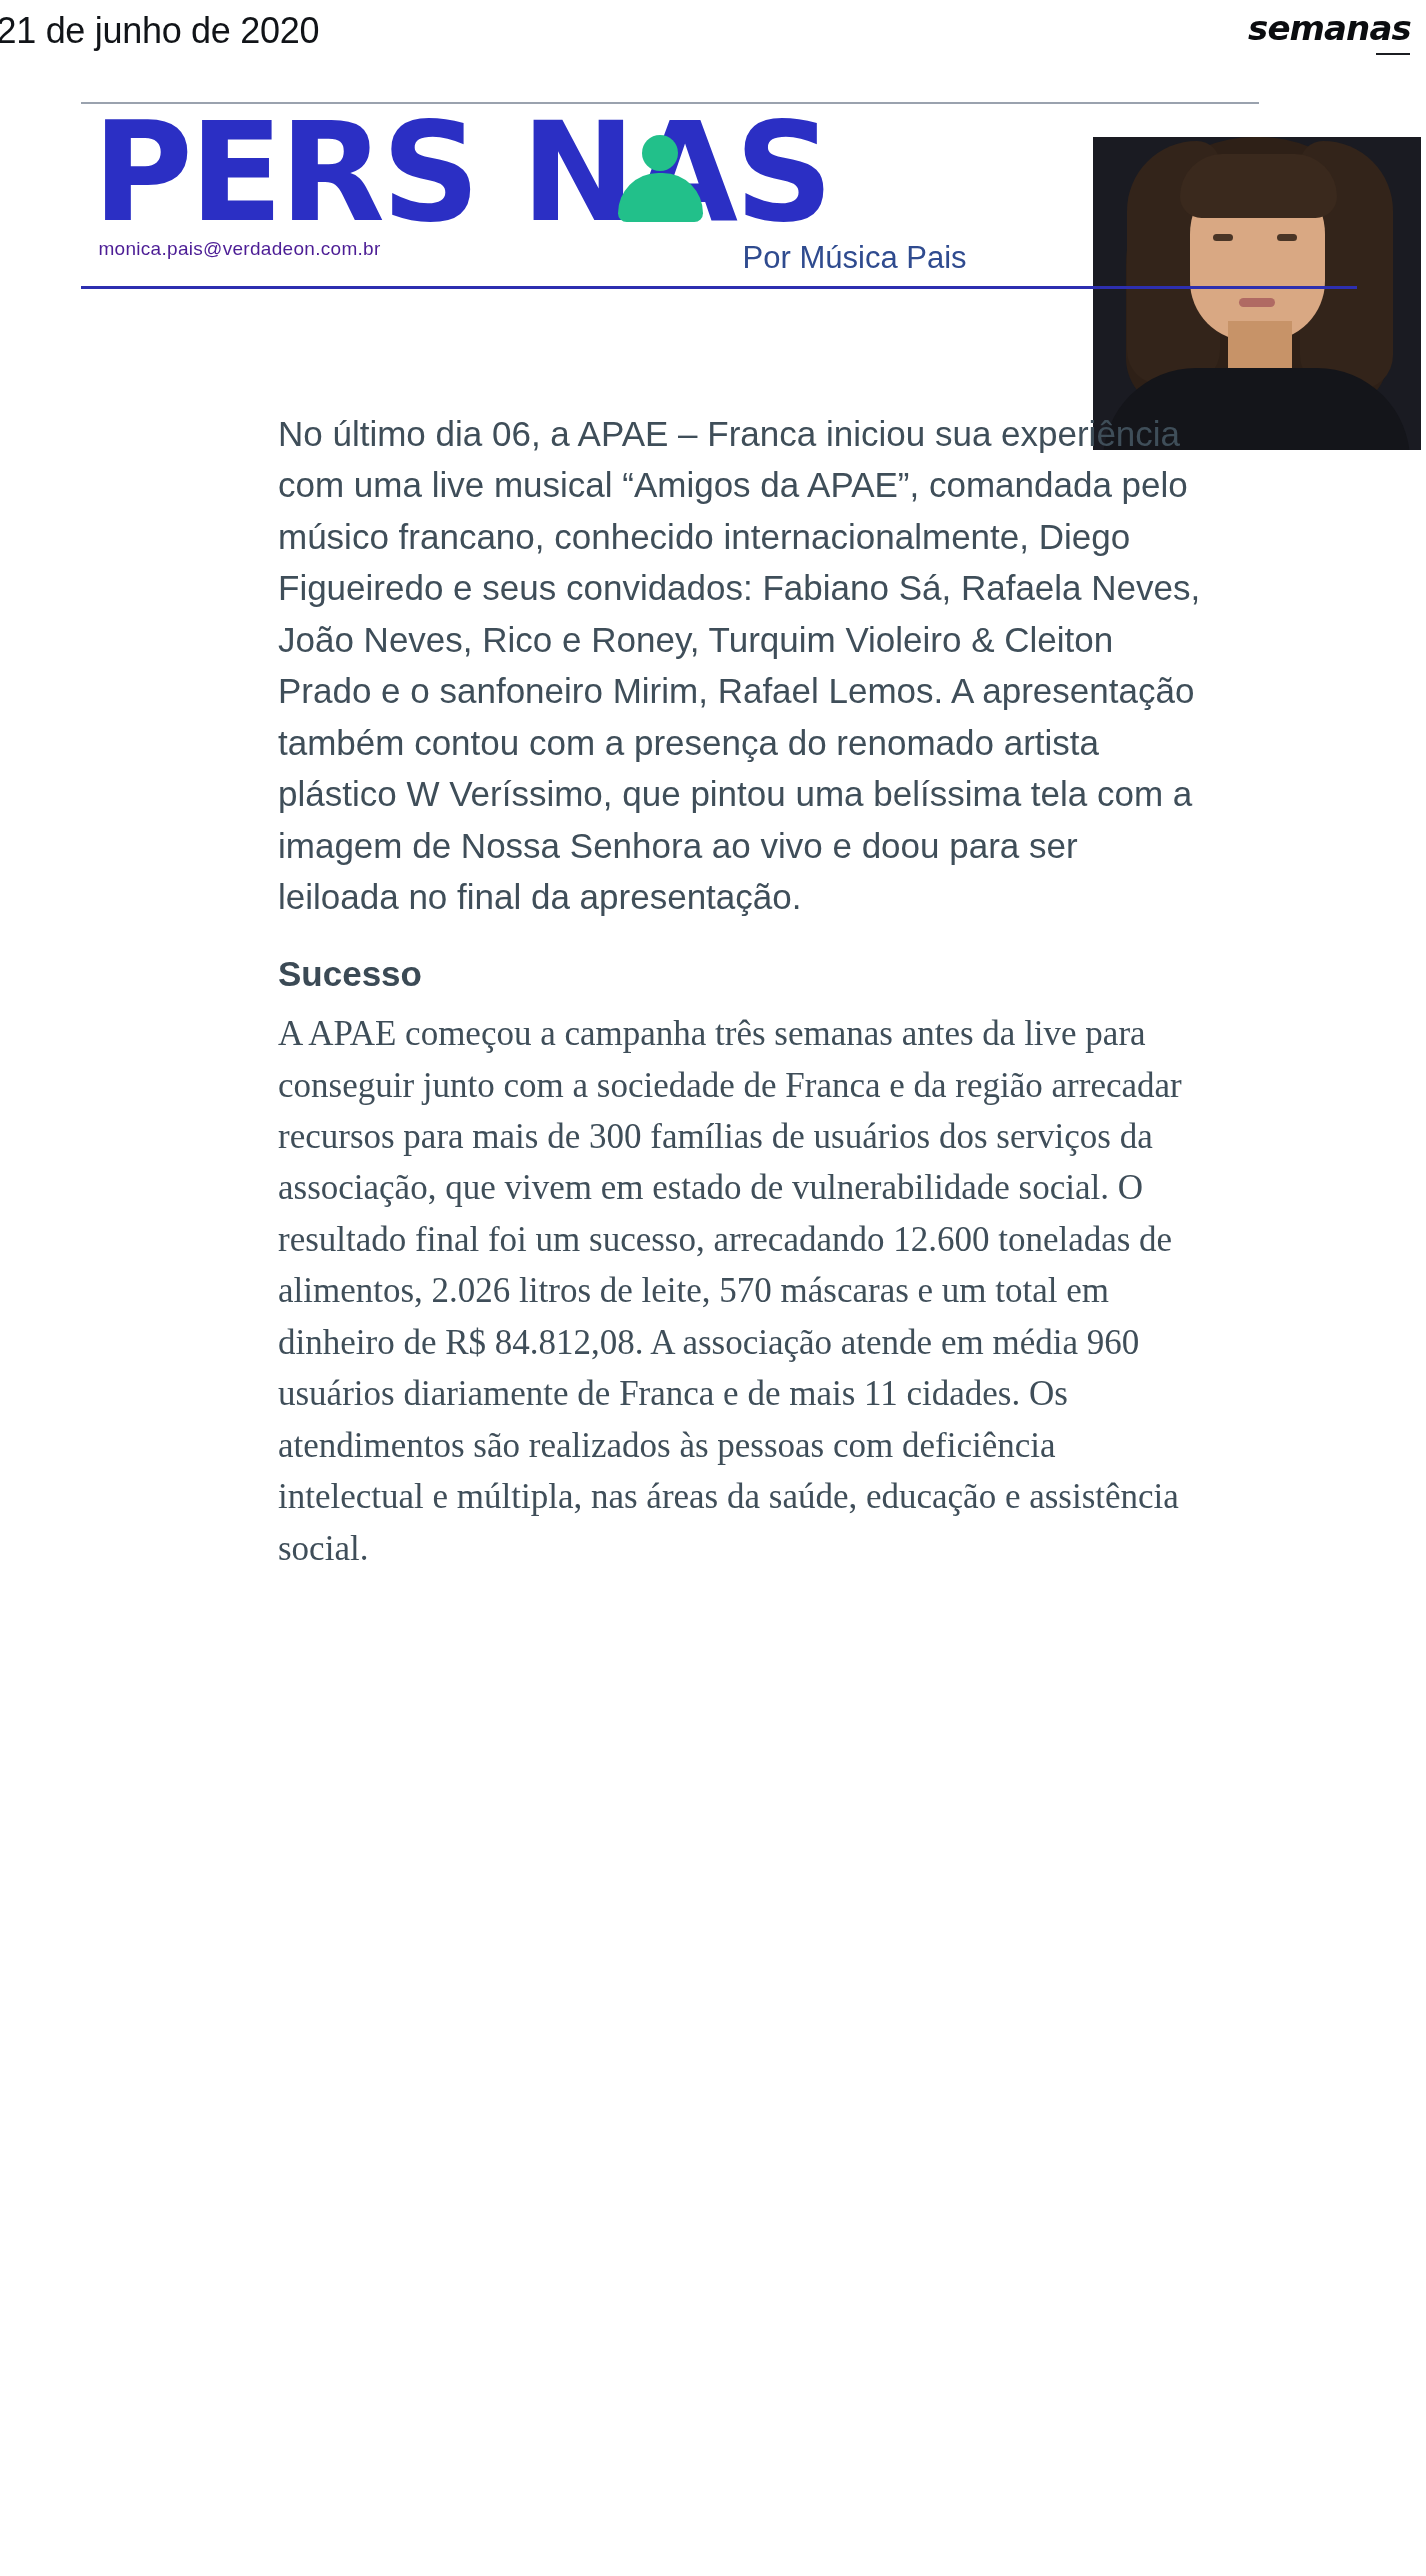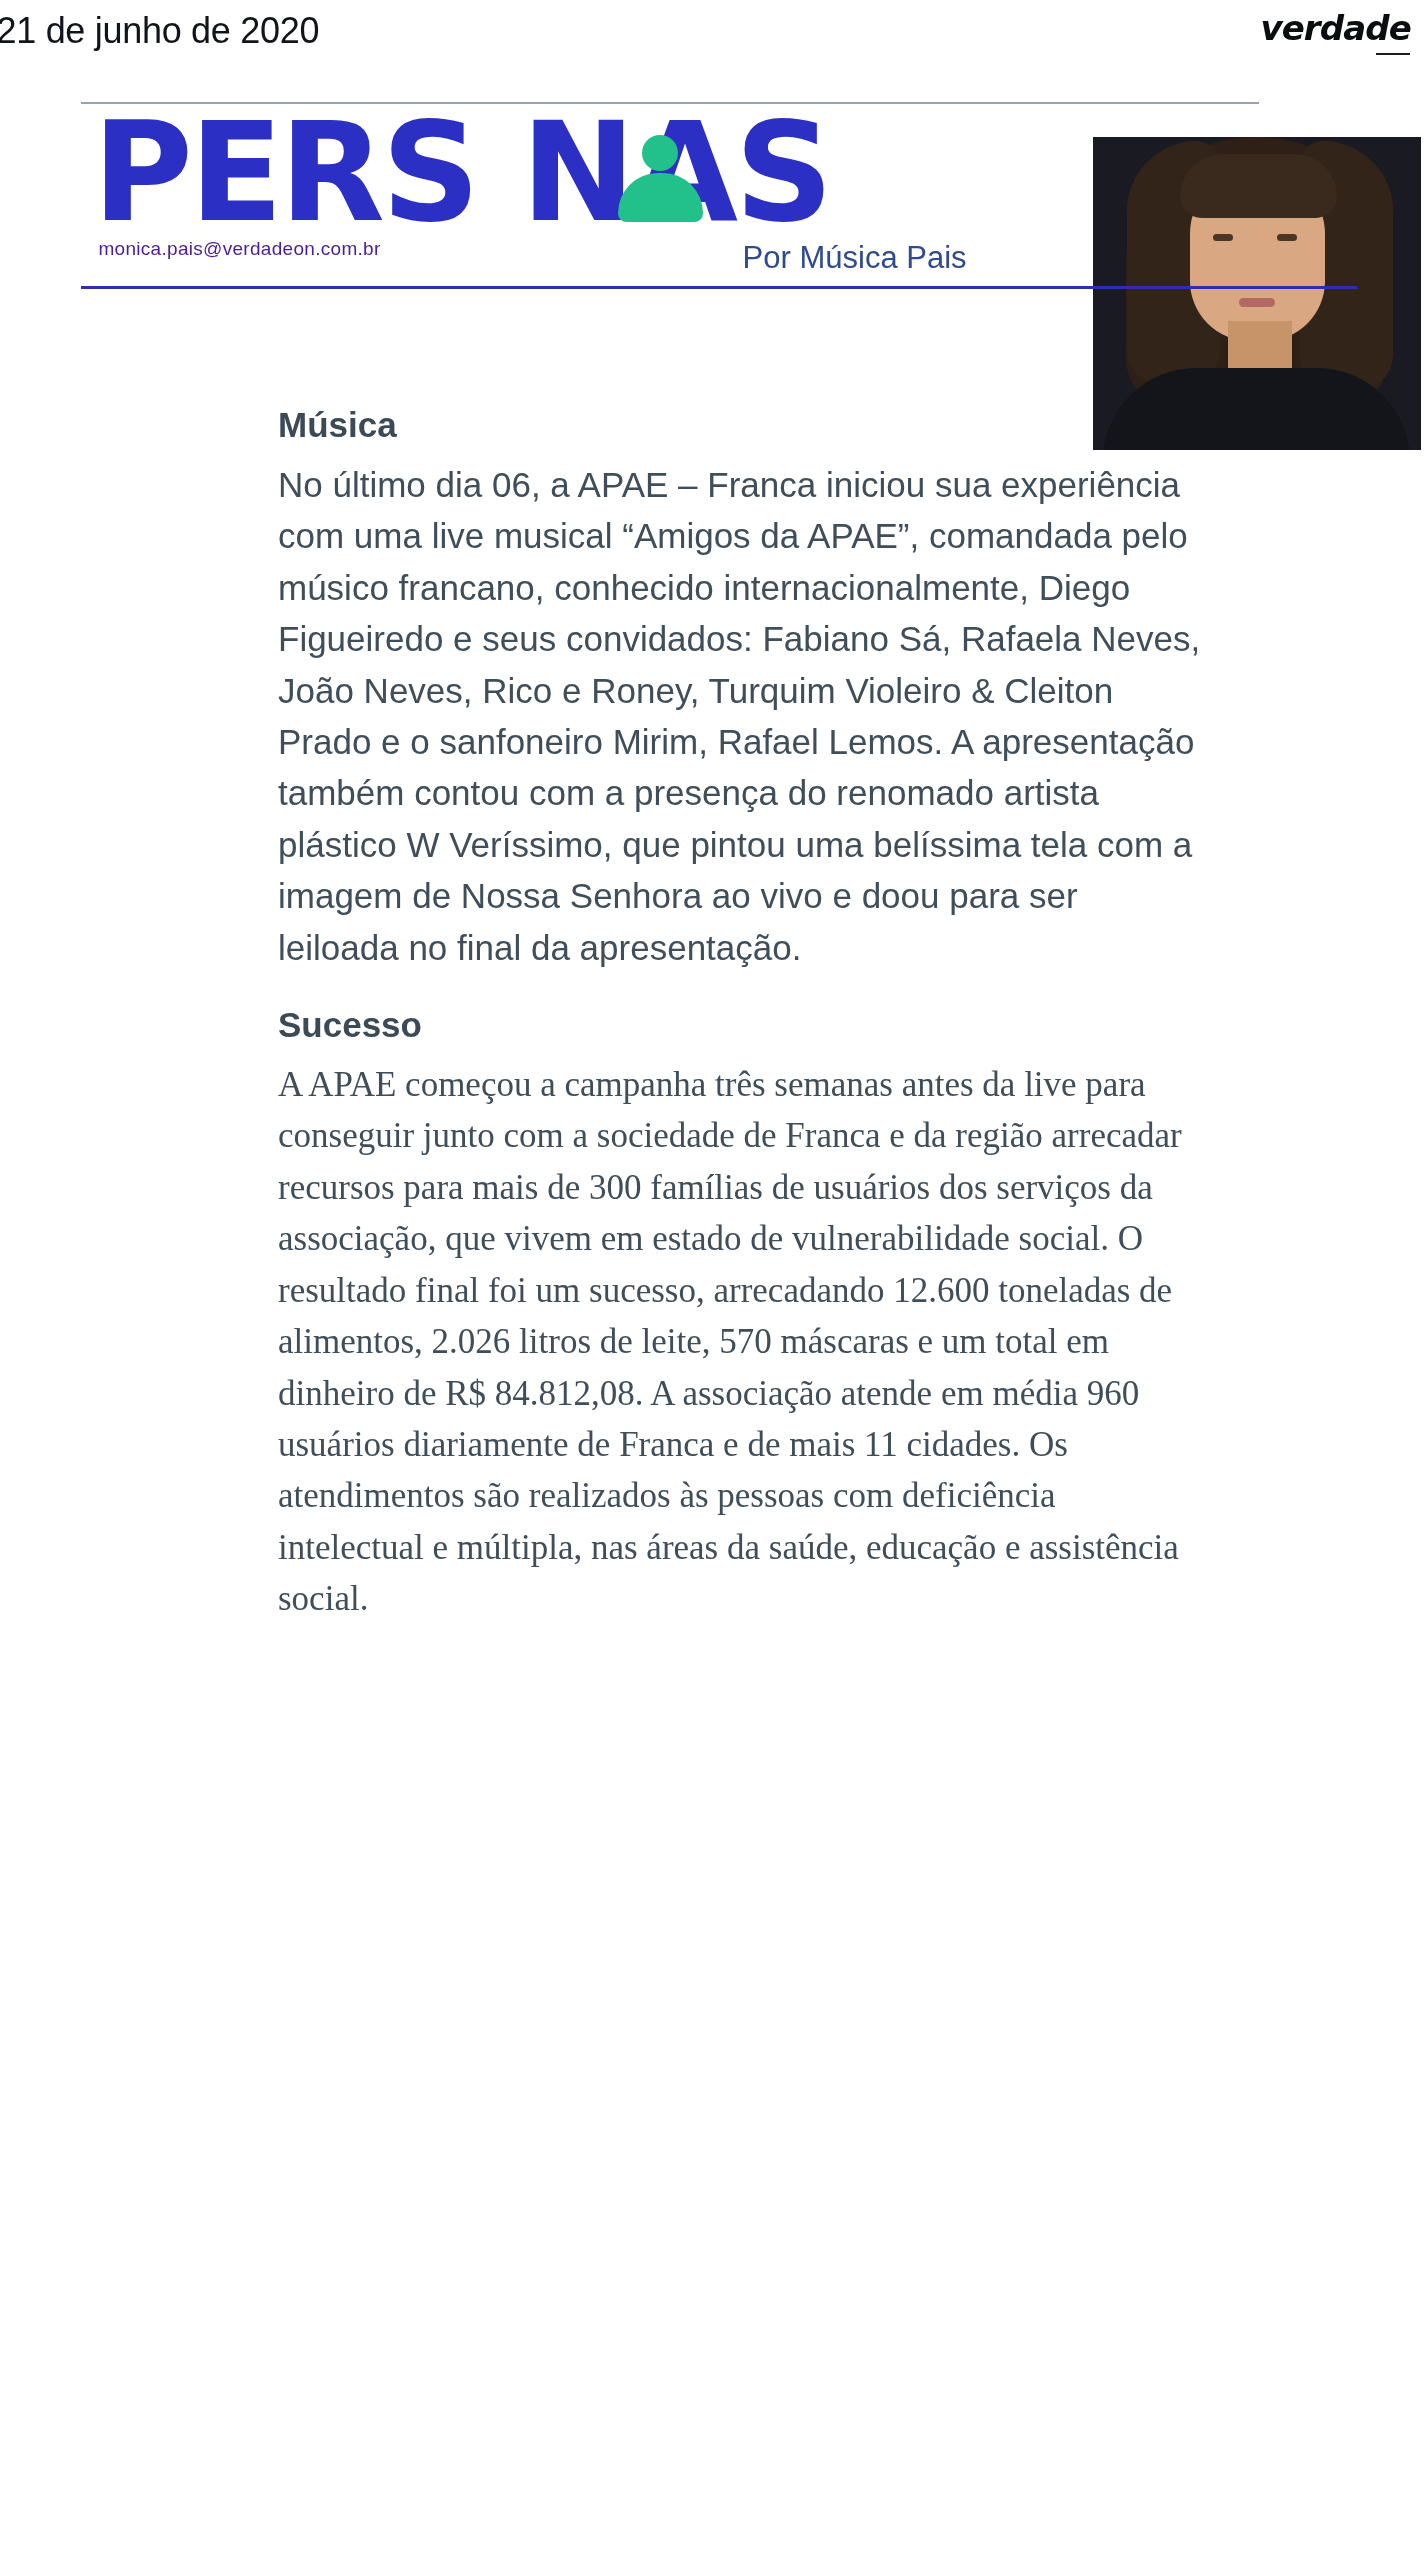--- a/index.html
+++ b/index.html
@@ -254,21 +254,21 @@
     font-family: "Liberation Sans", sans-serif;
     text-align: left;
   }
   .para.last { margin-bottom: 0; font-family: Liberation Serif, serif; }
 </style>
 </head>
 <body>
 
 <div class="topbar">
   <div class="dateline">21 de junho de 2020</div>
-  <div class="brand">verdade</div>
+  <div class="brand">semanas</div>
   <div class="brand-underline"></div>
 </div>
 
 <div class="masthead">
   <div class="masthead-rule-top"></div>
 
   <div class="logo-wrap">
     <div class="logo-text">PERS NAS</div>
     <div class="logo-o">
       <div class="head"></div>
@@ -288,18 +288,17 @@
     <div class="eye-r"></div>
     <div class="lips"></div>
     <div class="neck"></div>
     <div class="shoulders"></div>
   </div>
 
   <div class="masthead-rule-bottom"></div>
 </div>
 
 <div class="article">
-  <h2 class="sec-title">Música</h2>
   <p class="para">No último dia 06, a APAE – Franca iniciou sua experiência com uma live musical “Amigos da APAE”, comandada pelo músico francano, conhecido internacionalmente, Diego Figueiredo e seus convidados: Fabiano Sá, Rafaela Neves, João Neves, Rico e Roney, Turquim Violeiro &amp; Cleiton Prado e o sanfoneiro Mirim, Rafael Lemos. A apresentação também contou com a presença do renomado artista plástico W Veríssimo, que pintou uma belíssima tela com a imagem de Nossa Senhora ao vivo e doou para ser leiloada no final da apresentação.</p>
   <h2 class="sec-title">Sucesso</h2>
   <p class="para last">A APAE começou a campanha três semanas antes da live para conseguir junto com a sociedade de Franca e da região arrecadar recursos para mais de 300 famílias de usuários dos serviços da associação, que vivem em estado de vulnerabilidade social. O resultado final foi um sucesso, arrecadando 12.600 toneladas de alimentos, 2.026 litros de leite, 570 máscaras e um total em dinheiro de R$ 84.812,08. A associação atende em média 960 usuários diariamente de Franca e de mais 11 cidades. Os atendimentos são realizados às pessoas com deficiência intelectual e múltipla, nas áreas da saúde, educação e assistência social.</p>
 </div>
 
 
 </body></html>

